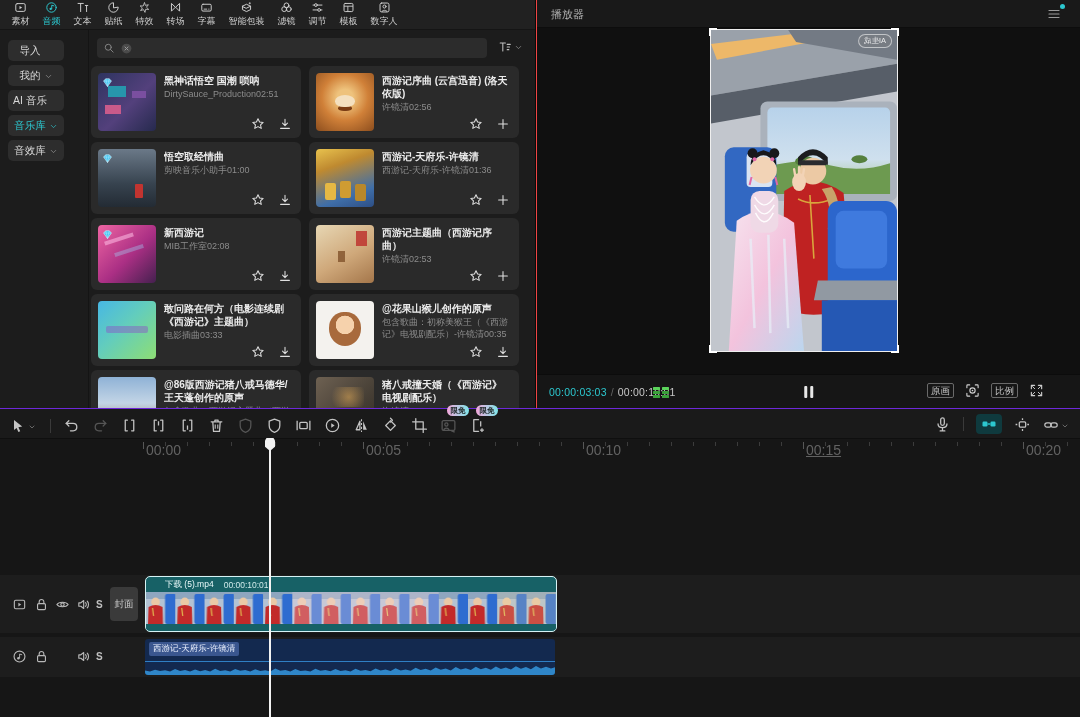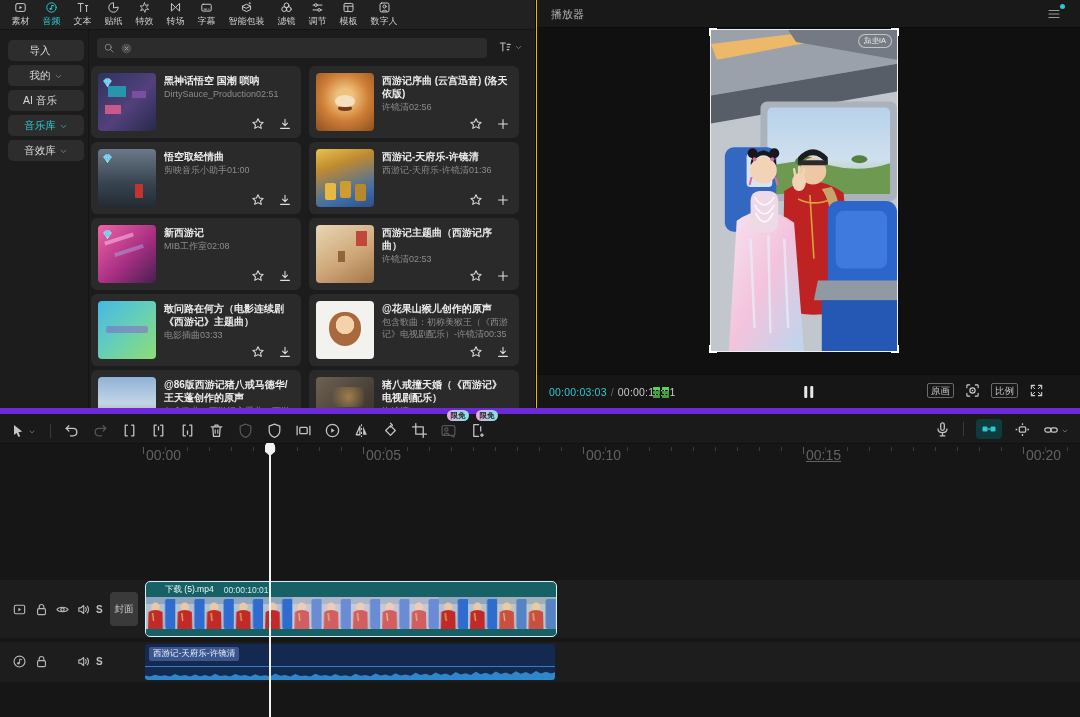--- a/index.html
+++ b/index.html
@@ -1,27 +1,27 @@
 <!DOCTYPE html>
 <html><head>
 <meta charset="utf-8">
 <style>
 *{margin:0;padding:0;box-sizing:border-box}
 html,body{background:#000;font-family:"Liberation Sans","DejaVu Sans",sans-serif}
-#app{position:relative;width:1080px;height:717px;background:#eab308;overflow:hidden;color:#ddd}
+#app{position:relative;width:1080px;height:717px;background:#ef4444;overflow:hidden;color:#ddd}
 [data-icon] svg{width:100%;height:100%;display:block}
 
 .left-panel{position:absolute;left:0;top:0;width:536px;height:408px;background:#1c1c1c;border-right:1px solid #090909}
 .tabbar{position:absolute;top:0;left:0;right:0;height:30px;background:#212121;display:flex;align-items:center;padding-left:5px;border-bottom:1px solid #151515}
 .tab{display:flex;flex-direction:column;align-items:center;justify-content:center;padding:0 6.5px;gap:1px;color:#cfcfcf;cursor:pointer}
 .tab .ticon{width:13px;height:13px}
 .tab .tlabel{font-size:9px;white-space:nowrap}
 .tab.active{color:#2cc7cf}
 .sidebar{position:absolute;left:0;top:30px;width:88px;bottom:0;padding-top:10px}
-.side-btn{position:relative;margin:0 0 4px 8px;width:76px;height:21px;background:#2d2d2d;border-radius:5px;display:flex;align-items:center;justify-content:center;gap:3px;font-size:10.5px;color:#d8d8d8;cursor:pointer}
+.side-btn{position:relative;margin:0 0 4px 8px;width:56px;height:21px;background:#2d2d2d;border-radius:5px;display:flex;align-items:center;justify-content:center;gap:3px;font-size:10.5px;color:#d8d8d8;cursor:pointer}
 .side-btn .chev{width:9px;height:9px;color:#9a9a9a;margin-top:1px}
 .side-btn.active{color:#2cc7cf}.side-btn.active .chev{color:#2cc7cf}
 .content{position:absolute;left:88px;top:30px;right:0;bottom:0;border-left:1px solid #141414;overflow:hidden}
 .searchbox{position:absolute;left:8px;top:8px;width:390px;height:20px;background:#2c2c2c;border-radius:4px;display:flex;align-items:center;padding:0 6px;gap:5px}
 .searchbox .sicon{width:12px;height:12px;color:#8a8a8a;flex:none}
 .searchbox input{flex:1;background:none;border:none;outline:none;color:#b8b8b8;font-size:10.5px;font-family:inherit}
 .searchbox .cicon{width:13px;height:13px;flex:none;cursor:pointer}
 .filterbtn{position:absolute;right:12px;top:10px;display:flex;align-items:center;gap:2px;color:#c0c0c0;cursor:pointer}
 .filterbtn .ficon{width:14px;height:14px}
 .filterbtn .chev{width:9px;height:9px;color:#999}
@@ -75,21 +75,21 @@
 .levels{position:absolute;left:116px;top:12px;display:flex;gap:2.5px}
 .levels i{display:flex;flex-direction:column;gap:1.5px}
 .levels b{width:6.5px;height:2.6px;background:#3aa23a;border-radius:.5px}
 .levels b.hi{background:#5bd35b}
 .pause{position:absolute;left:50%;top:11px;transform:translateX(-50%);display:flex;gap:3.5px;cursor:pointer}
 .pause b{width:3px;height:12px;background:#e8e8e8;border-radius:1px}
 .pright{position:absolute;right:36px;top:8px;display:flex;align-items:center;gap:11px}
 .boxlabel{font-size:9.5px;color:#c8c8c8;border:1px solid #6a6a6a;border-radius:2px;padding:1px 3px;line-height:11px;cursor:pointer}
 .piconsm{width:15px;height:15px;color:#d0d0d0;cursor:pointer}
 
-.timeline-panel{position:absolute;left:0;top:408px;right:0;bottom:0;background:#161616;border-top:6px solid #6d28d9}
+.timeline-panel{position:absolute;left:0;top:408px;right:0;bottom:0;background:#161616;border-top:1px solid #6d28d9}
 .ttoolbar{position:absolute;top:0;left:0;right:0;height:30px;background:#1a1a1a;border-bottom:1px solid #0f0f0f}
 .tool-left{position:absolute;left:10px;bottom:4px;display:flex;align-items:flex-end;gap:12px}
 .tool{position:relative;width:17px;height:17px;color:#c4c4c4;cursor:pointer}
 .selgrp{display:flex;align-items:flex-end;gap:2px}
 .selgrp .chev{width:8px;height:8px;color:#9a9a9a;margin-bottom:3px}
 .tool.dis{color:#555}
 .tdiv{width:1px;height:14px;background:#3a3a3a;margin-bottom:1px}
 .badge{position:absolute;top:-12px;left:7px;height:11px;line-height:11px;padding:0 3.5px;border-radius:5.5px;font-size:7.5px;font-weight:bold;color:#1e2a2a;background:linear-gradient(90deg,#f3a7da,#7fe6ea);white-space:nowrap;z-index:5}
 .tool-right{position:absolute;right:10px;bottom:4px;display:flex;align-items:center;gap:12px}
 .linkbtn{width:26px;height:20px;background:#0f3a3e;border-radius:4px;color:#2cc7cf;display:flex;align-items:center;justify-content:center;cursor:pointer}

